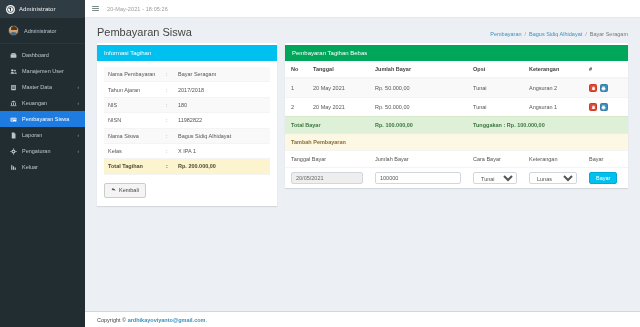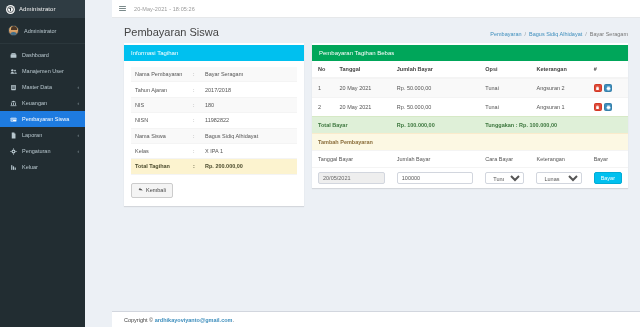--- a/index.html
+++ b/index.html
@@ -3,21 +3,21 @@
 <meta charset="utf-8">
 <style>
   * { box-sizing: border-box; margin: 0; padding: 0; }
   html, body {
     width: 640px; height: 327px;
     font-family: "Liberation Sans", sans-serif;
     font-size: 6px;
     background: #ecf0f5;
     overflow: hidden;
   }
-  #app { position: relative; width: 640px; height: 269px; display: flex; gap: 27px; }
+  #app { position: relative; width: 640px; height: 269px; display: flex; }
 
   
   .sidebar {
     width: 85px; height: 327px;
     background: #222d32;
     flex: 0 0 85px;
     display: flex; flex-direction: column;
   }
   .logo-bar {
     height: 18px; background: #2f3c43;

